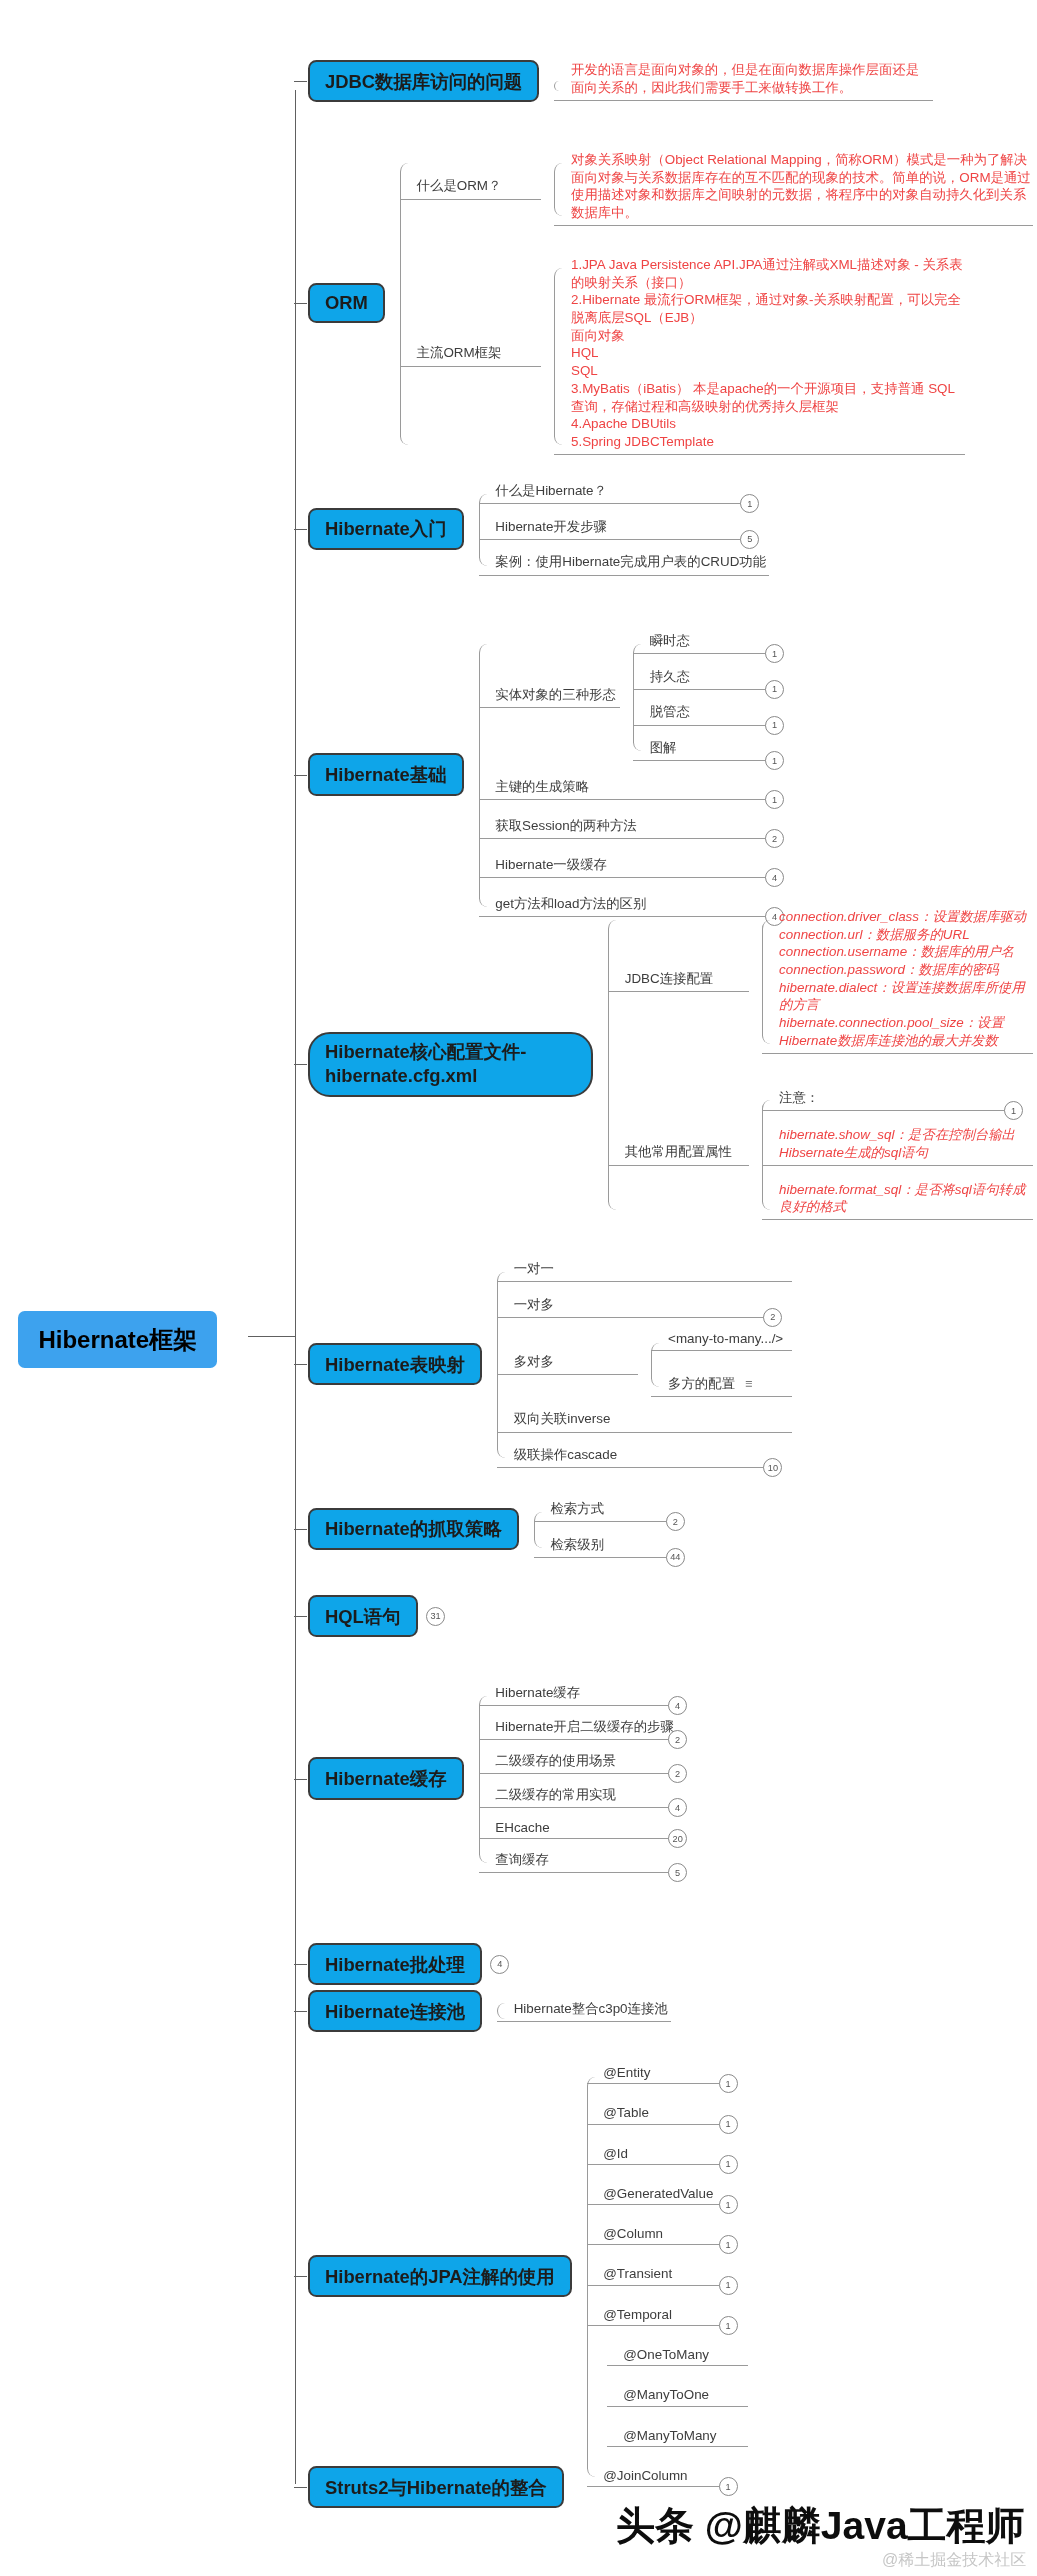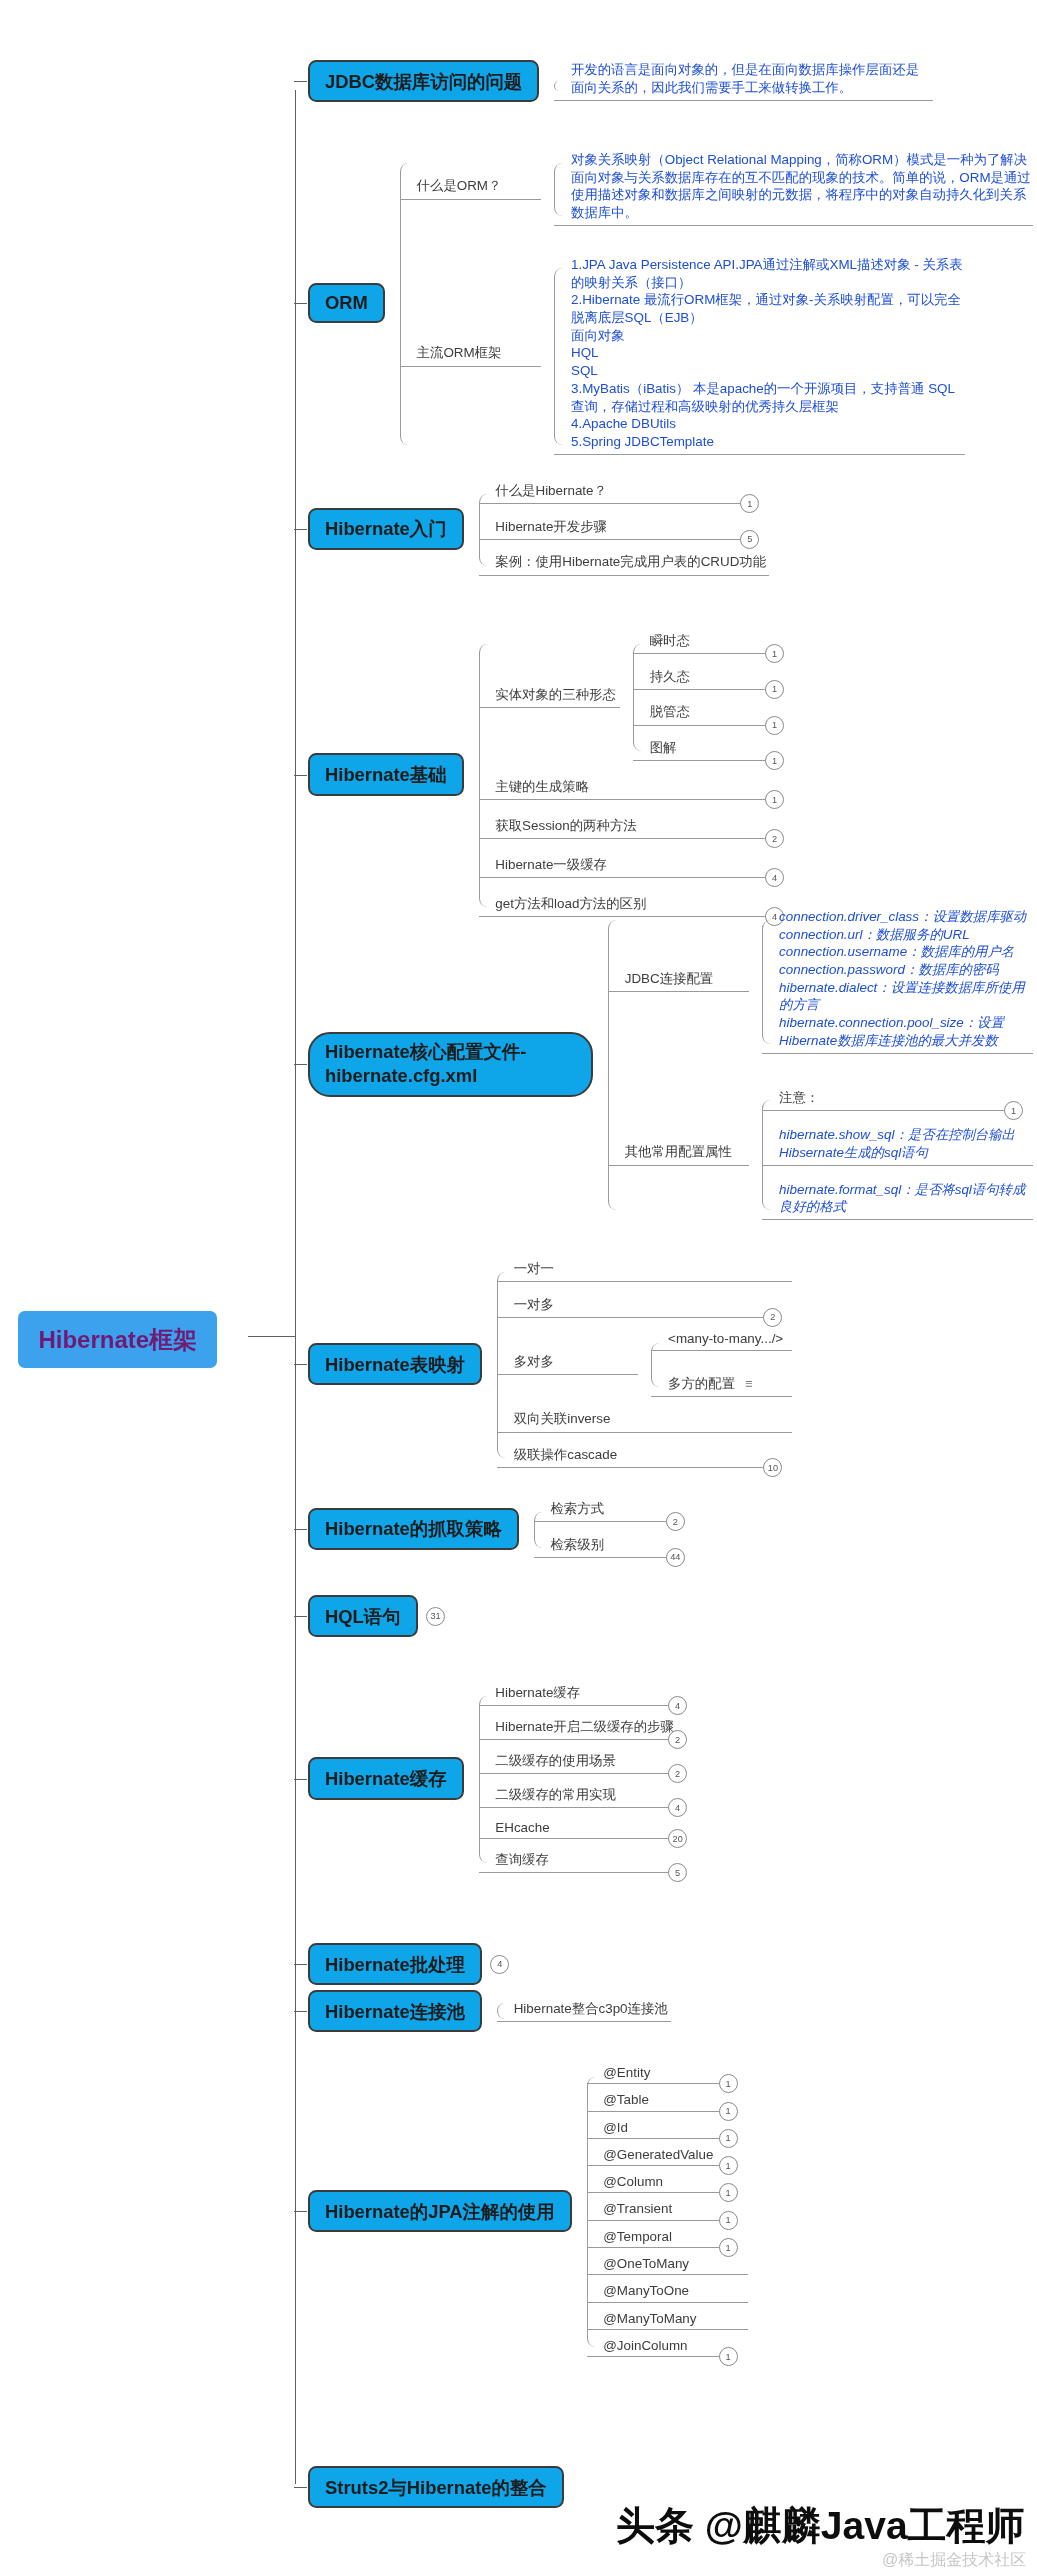--- a/index.html
+++ b/index.html
@@ -4,21 +4,21 @@
 <title>Hibernate框架</title>
 <style>
   html,body{margin:0;padding:0;}
   body{
     width:1038px;height:2576px;position:relative;background:#ffffff;
     font-family:"Liberation Sans","DejaVu Sans",sans-serif;overflow:hidden;
   }
   
   .root-node{
     position:absolute;left:18.4px;top:1311px;min-width:186px;text-align:center;
-    background:#3da2ee;color:#701a75;font-size:24px;font-weight:bold;
+    background:#3da2ee;color:#000000;font-size:24px;font-weight:bold;
     padding:12.6px 20px;border-radius:6.7px;box-sizing:border-box;
   }
   .trunk{position:absolute;left:295px;top:90px;height:2394px;width:0;border-left:1.7px solid #606060;}
   .root-stub{position:absolute;left:248px;top:1336px;width:47px;height:0;border-top:1.7px solid #606060;}
 
   
   .branch{position:absolute;left:308px;display:flex;align-items:center;}
   .bnode{
     position:relative;background:#0ea5e9;border:2.5px solid #3b3b3b;border-radius:8.4px;
     padding:6.7px 15px;font-size:18.4px;font-weight:bold;color:#1c1c1c;white-space:nowrap;
@@ -42,34 +42,34 @@
   .badge,.nbadge{
     width:19px;height:19px;border:1.7px solid #8a8a8a;border-radius:50%;background:#fff;
     color:#555;font-size:9.2px;display:flex;align-items:center;justify-content:center;
     box-sizing:border-box;flex:0 0 auto;
   }
   .badge{position:absolute;right:-10px;top:-10px;}
   .nbadge{margin-left:8.4px;}
   .notes{font-size:12.6px;color:#777;margin-bottom:3.3px;letter-spacing:-0.8px;}
 
   
-  .tb{font-size:13.4px;color:#1d4ed8;line-height:1.32;white-space:pre-line;max-width:360px;padding:0 1.7px 3.3px 1.7px;}
+  .tb{font-size:13.4px;color:#ef4444;line-height:1.32;white-space:pre-line;max-width:360px;padding:0 1.7px 3.3px 1.7px;}
   .item.tbi{min-width:0;}
 
   
   .b-orm > .vchildren{gap:30px;}
   .b-orm .tb{max-width:481px;}
   .b-orm .group-row:nth-child(2) .tb{max-width:392px;}
   .b-basics > .vchildren{gap:16.7px;}
   .b-config > .vchildren{gap:35px;}
   .b-config .tb{max-width:328px;font-style:italic;}
   .b-config .vchildren .vchildren{gap:15px;}
   .b-mapping .group-row .vchildren{gap:24px;}
   .b-cache > .vchildren{gap:11.7px;}
-  .b-jpa > .vchildren{gap:8px;}
+  .b-jpa > .vchildren{gap:21px;align-items:flex-end;}
   .b-pool .vchildren::before{top:3.3px;bottom:3.3px;}
   .b-jdbc-problem .vchildren::before{top:20px;}
 
   
   .byline{position:absolute;right:13.4px;bottom:23.4px;font-size:39px;font-weight:bold;color:#0d0d0d;}
   .watermark{position:absolute;right:11.7px;bottom:5px;font-size:16px;color:#c6c6c6;}
 </style>
 </head>
 <body>
 

